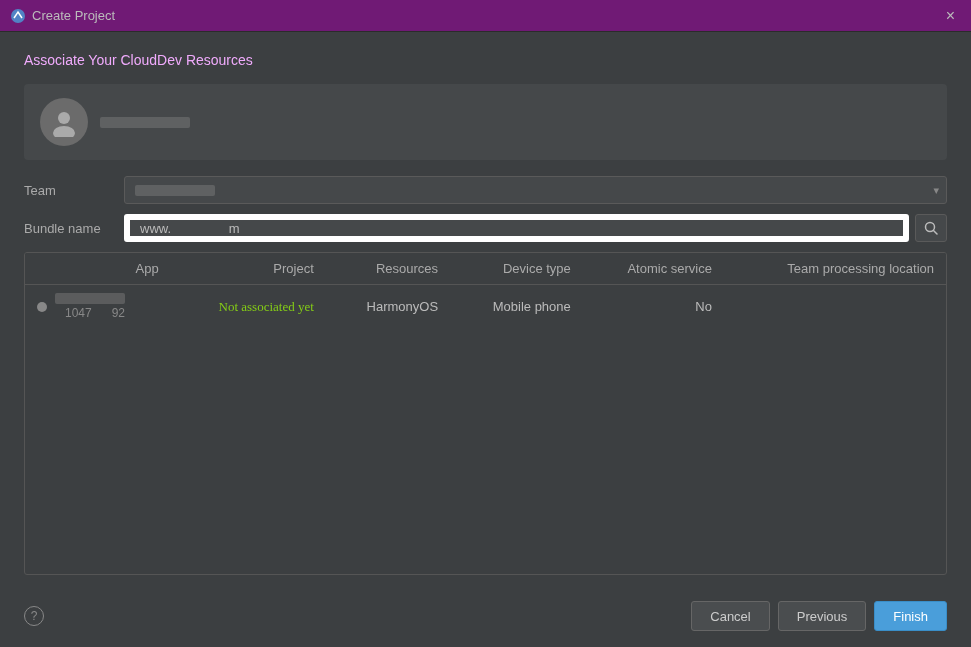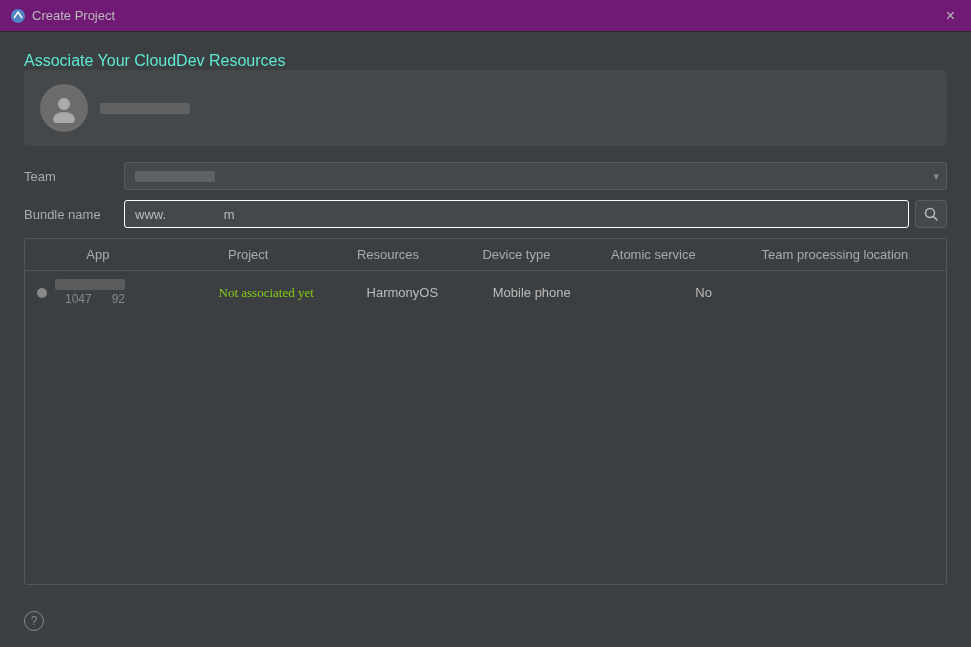--- a/index.html
+++ b/index.html
@@ -46,22 +46,23 @@
       line-height: 1;
     }
     .dialog-content {
       flex: 1;
       display: flex;
       flex-direction: column;
       padding: 20px 24px 16px;
       overflow: hidden;
     }
     .dialog-title {
-      font-size: 16px;
-      color: #5eead4;
+      font-size: 14px;
+      color: #f0abfc;
+      margin-bottom: 16px;
       font-weight: 400;
     }
     .account-card {
       background: #45484a;
       border-radius: 4px;
       padding: 14px 16px;
       display: flex;
       align-items: center;
       gap: 12px;
       margin-bottom: 16px;
@@ -103,21 +104,21 @@
       font-size: 11px;
     }
     .input-wrapper {
       flex: 1;
       display: flex;
       gap: 6px;
     }
     .text-input {
       flex: 1;
       background: #45484a;
-      border: 1px solid #ffffff;
+      border: 6px solid #ffffff;
       color: #bbbbbb;
       padding: 5px 10px;
       font-size: 13px;
       border-radius: 3px;
       height: 28px;
     }
     .search-btn {
       background: #45484a;
       border: 1px solid #5a5a5a;
       color: #bbbbbb;
@@ -138,21 +139,21 @@
     }
     .table {
       width: 100%;
       border-collapse: collapse;
     }
     .table thead tr {
       background: #3c3f41;
       border-bottom: 1px solid #555;
     }
     .table th {
-      text-align: center;
+      text-align: right;
       padding: 8px 12px;
       font-weight: 400;
       color: #aaaaaa;
       font-size: 13px;
       border-right: none;
     }
     .table td {
       padding: 8px 12px;
       font-size: 13px;
       color: #bbbbbb;
@@ -321,13 +322,18 @@
           <td>No</td>
           <td></td>
         </tr>
       </tbody>
     </table>
   </div>
 </div>
 
 <div class="dialog-footer">
   <div class="footer-help">?</div>
+  <div class="footer-buttons">
+    <button class="btn">Cancel</button>
+    <button class="btn">Previous</button>
+    <button class="btn btn-primary">Finish</button>
+  </div>
 </div>
 
 </body></html>

